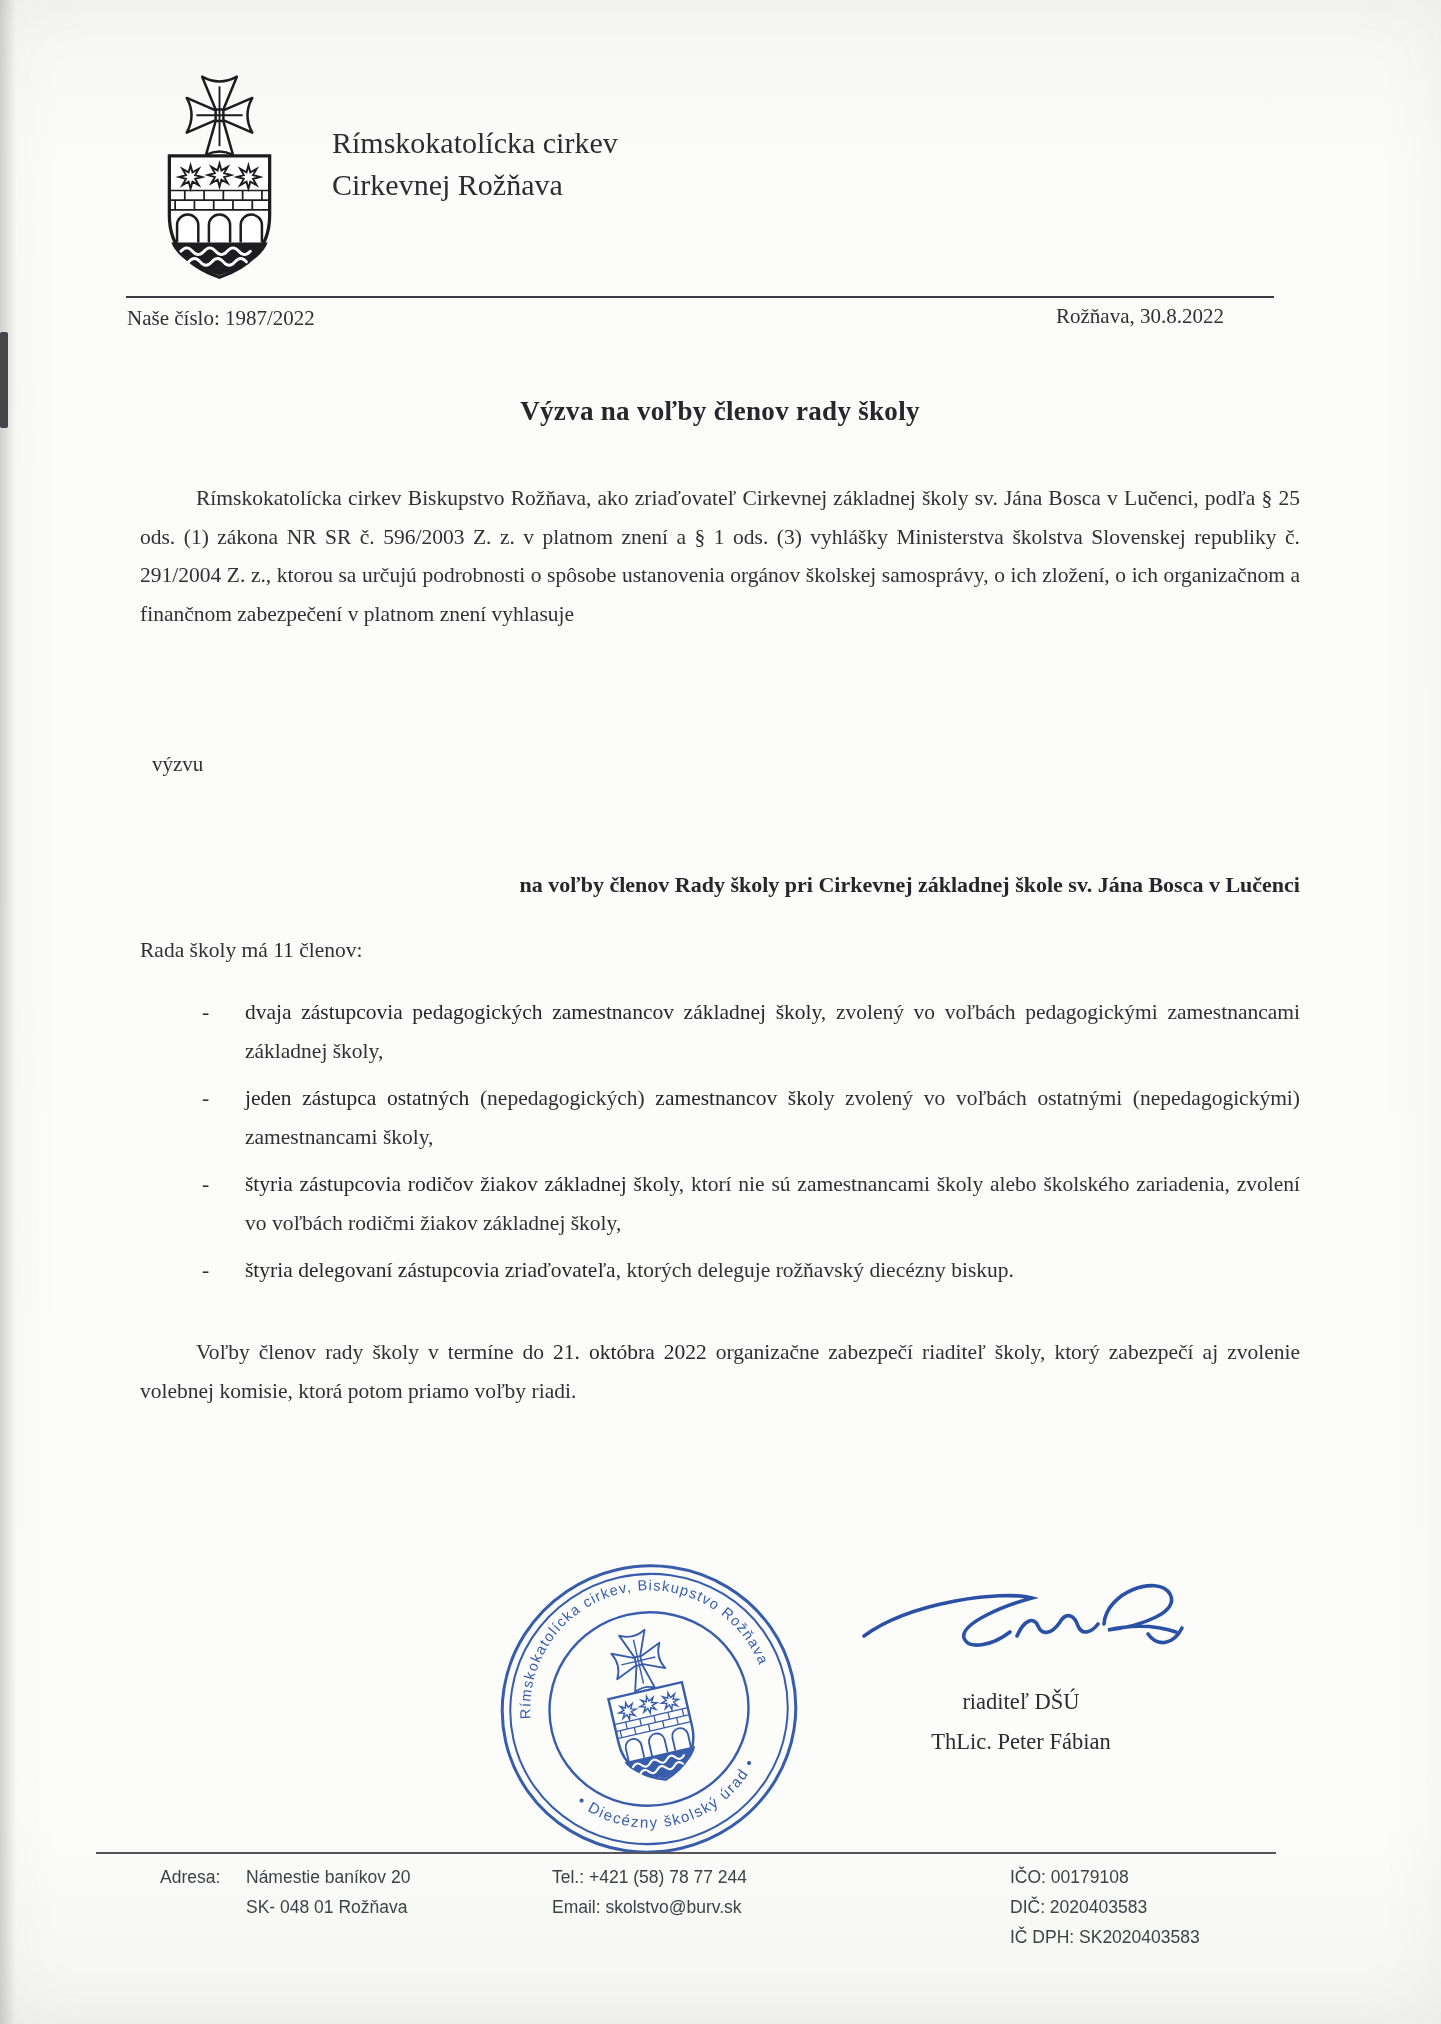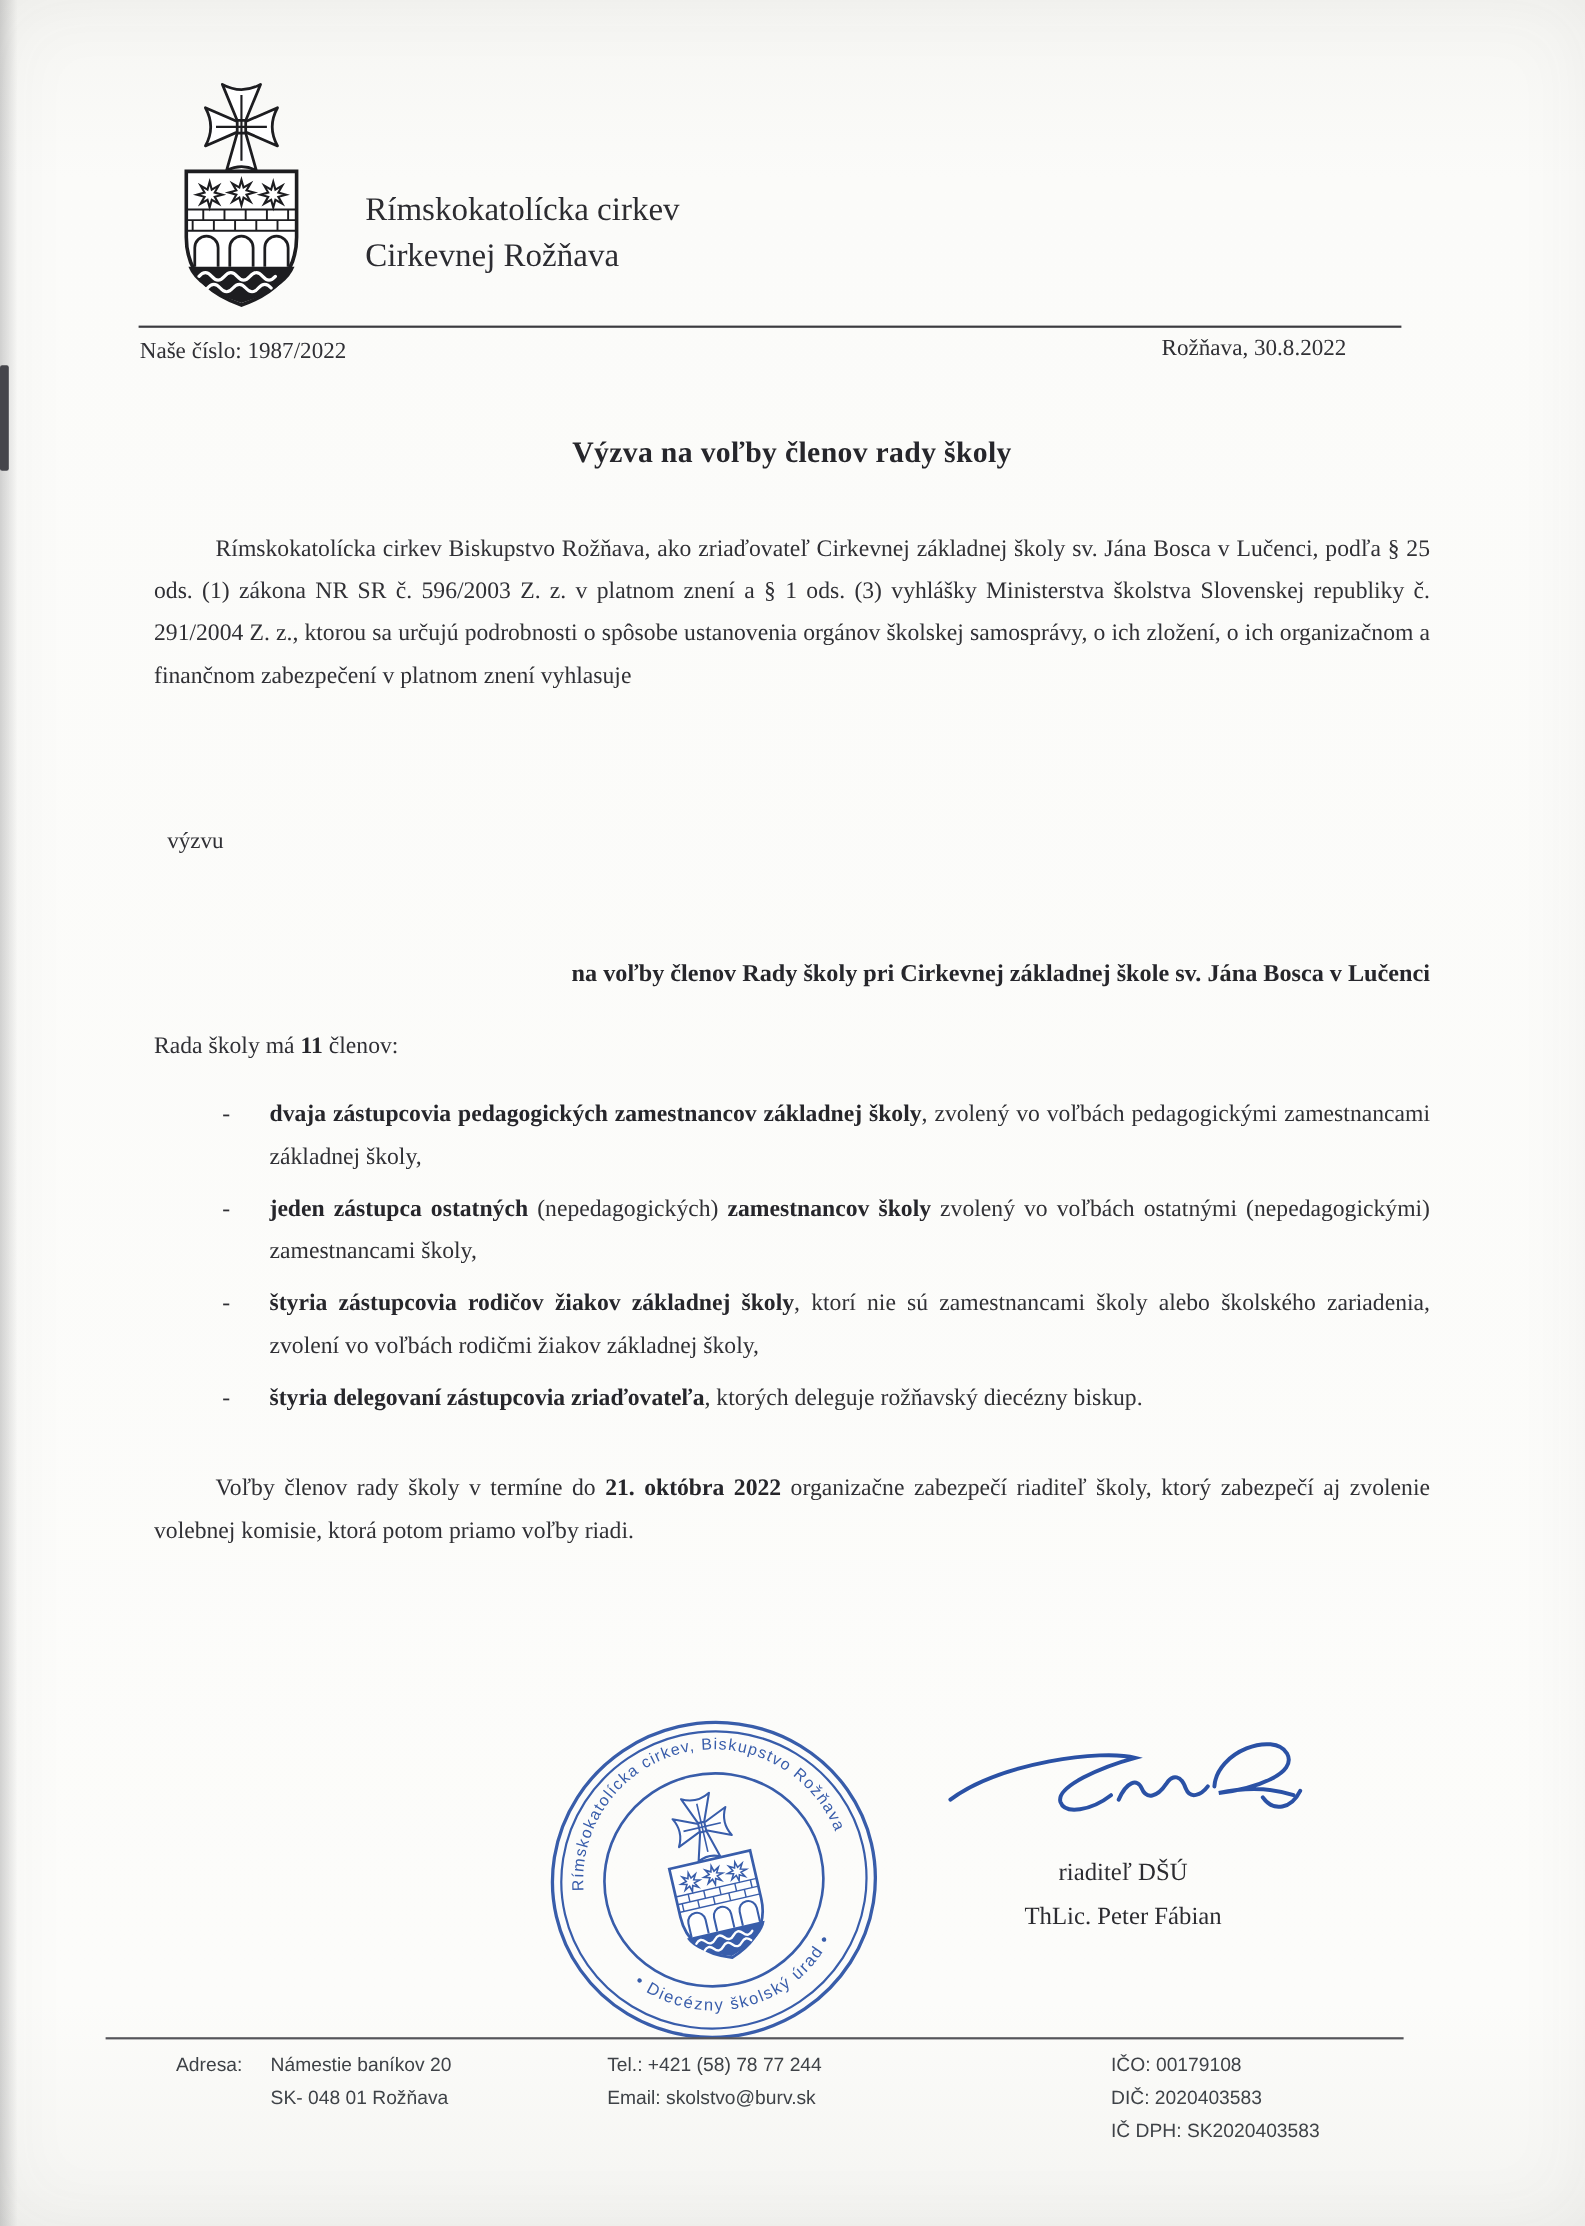--- a/index.html
+++ b/index.html
@@ -7,39 +7,39 @@
   .paper{
     position:relative; width:1441px; height:2024px; margin:0 auto;
     background:linear-gradient(180deg,#f6f6f3 0%, #fbfbf9 8%, #fcfcfa 90%, #f4f4f1 100%);
     color:#303035; overflow:hidden;
     box-shadow:inset 0 0 70px rgba(60,60,70,.06);
   }
   .scan-edge{position:absolute;left:0;top:0;width:16px;height:100%;
     background:linear-gradient(90deg,rgba(40,40,45,.18),rgba(40,40,45,0));}
   .scan-mark{position:absolute;left:0;top:332px;width:8px;height:96px;background:#45454b;border-radius:2px;}
   .logo{position:absolute;left:152px;top:70px;width:135px;height:214px;color:#1d1d20;}
-  .org-name{position:absolute;left:332px;top:122px;font-size:30px;line-height:42px;color:#2c2c31;margin-top:48px;}
+  .org-name{position:absolute;left:332px;top:122px;font-size:30px;line-height:42px;color:#2c2c31;}
   .rule-top{position:absolute;left:126px;top:296px;width:1148px;height:2px;background:#3b3b40;}
   .refrow-left{position:absolute;left:127px;top:306px;font-size:21px;}
   .refrow-right{position:absolute;left:1056px;top:304px;font-size:21px;}
   .title{position:absolute;left:140px;top:396px;width:1160px;text-align:center;
     font-size:27px;font-weight:bold;letter-spacing:.3px;color:#26262b;}
   .p{position:absolute;left:140px;width:1160px;font-size:21.5px;line-height:38.5px;
     text-align:justify;}
   .p-indent{text-indent:56px;}
   .p-intro{top:479px;}
   .vyzvu{position:absolute;left:152px;top:752px;width:1160px;text-align:left;font-size:21px;}
   .subject{position:absolute;left:140px;top:872px;width:1160px;text-align:right;
     font-size:22px;font-weight:bold;color:#26262b;}
   .members{position:absolute;left:140px;top:938px;font-size:21.5px;}
   .blist{position:absolute;left:140px;top:993px;width:1160px;margin:0;padding:0;list-style:none;}
   .blist li{position:relative;padding-left:105px;text-align:justify;
     font-size:21.5px;line-height:38.5px;margin:0 0 9px 0;}
   .blist .dash{position:absolute;left:62px;top:0;}
-  b,.b{font-weight:bold;color:#26262b;}
+  b,.b{font-weight:normal;color:#26262b;}
   .p-close1{top:1333px;}
   .p-close2{top:1418px;}
   .stamp{position:absolute;left:498px;top:1558px;width:302px;height:302px;
     color:#2a51a5;transform:rotate(-13deg);opacity:.93;}
   .stamp text{font-family:"Liberation Sans", sans-serif;fill:currentColor;}
   .sig{position:absolute;left:852px;top:1572px;width:336px;height:118px;color:#2a51a5;}
   .signer{position:absolute;left:856px;top:1682px;width:330px;text-align:center;
     font-size:22.5px;line-height:40px;color:#2c2c31;}
   .rule-bottom{position:absolute;left:96px;top:1852px;width:1180px;height:2px;background:#55555a;}
   .footer{position:absolute;left:0;top:1862px;width:1441px;

